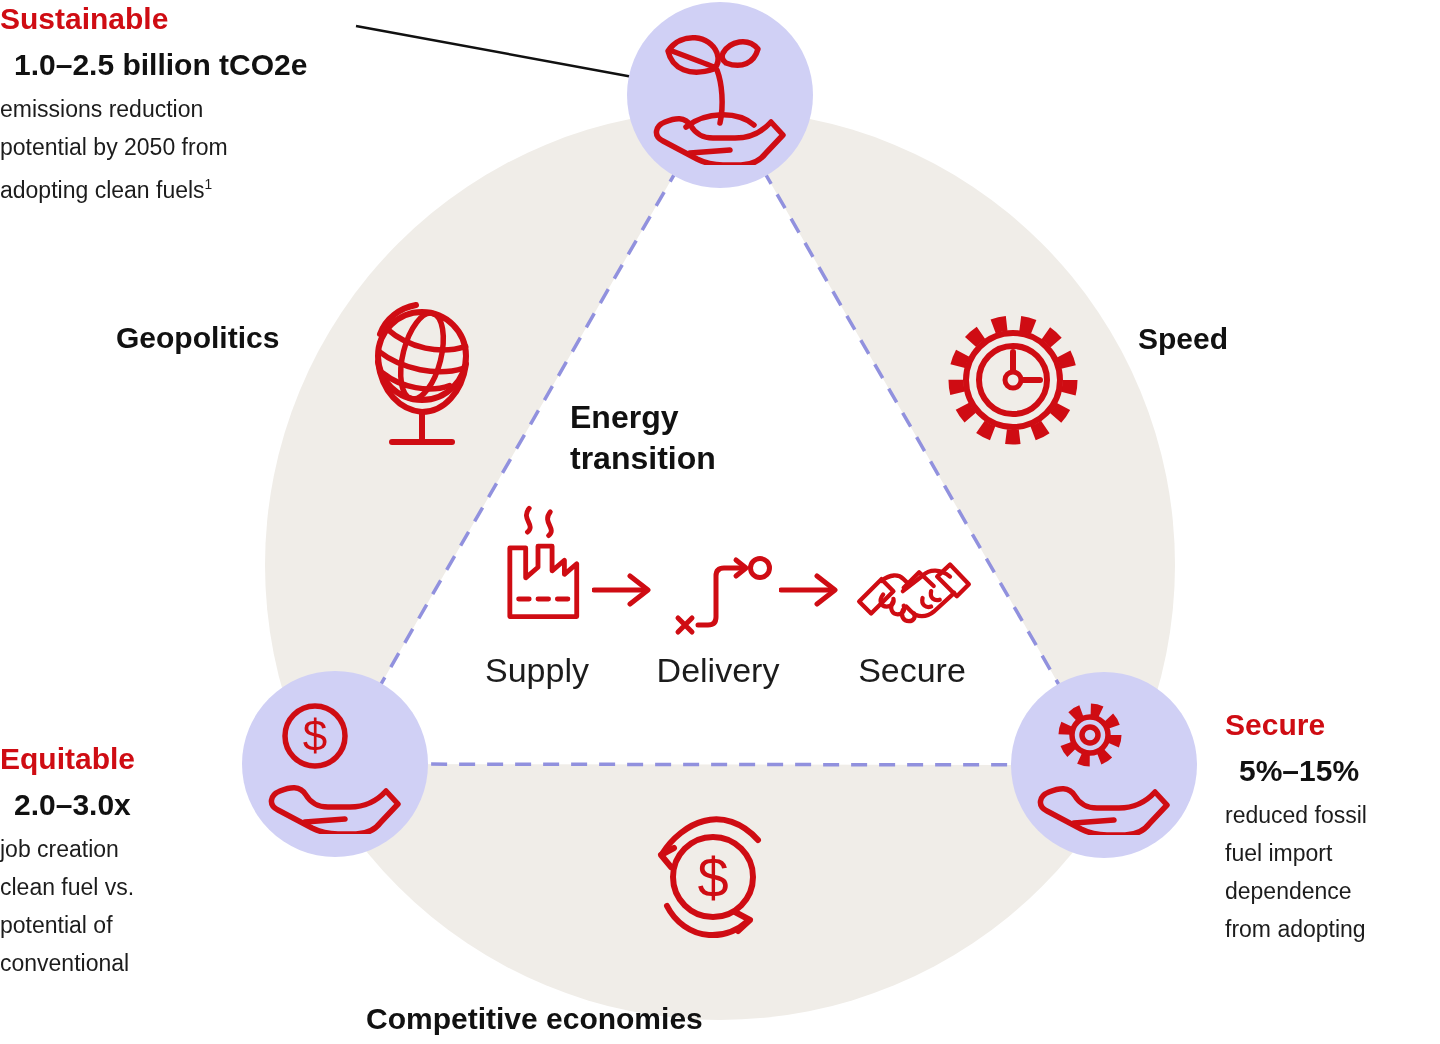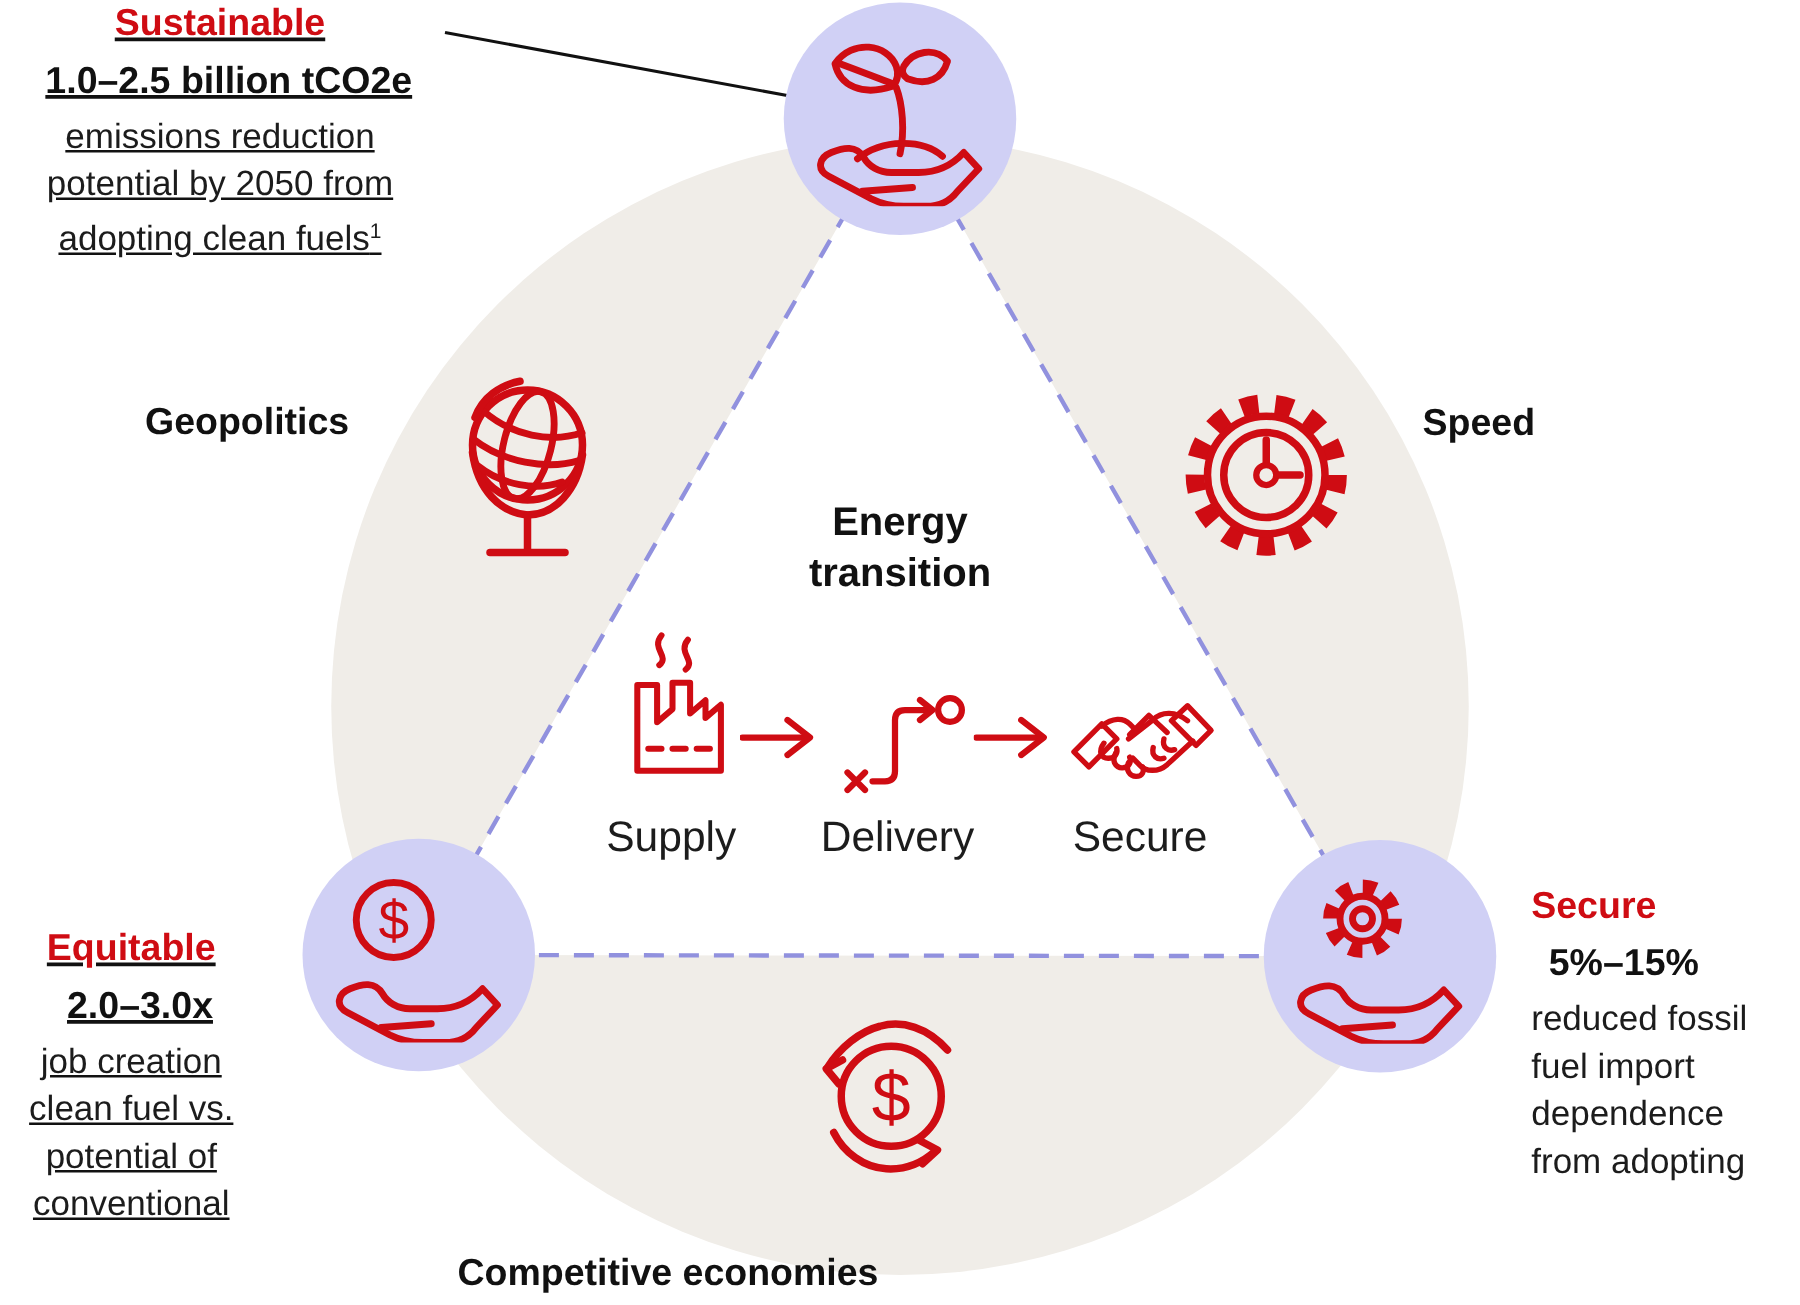--- a/index.html
+++ b/index.html
@@ -13,31 +13,31 @@
   .tri{fill:#ffffff;stroke:var(--dash,#9191de);stroke-width:3.5;stroke-dasharray:16 12;}
   .connector{stroke:#111;stroke-width:2.5;}
   .node{width:186px;height:186px;border-radius:50%;background:var(--lavender,#d0d0f5);
         display:flex;align-items:center;justify-content:center;}
   .node-top{left:627px;top:2px;}
   .node-bl{left:242px;top:671px;}
   .node-br{left:1011px;top:672px;}
   .h-label{font-weight:700;font-size:30px;white-space:nowrap;color:var(--ink,#111);}
   .red-t{color:var(--red,#cf0c13);}
   .stat{font-weight:700;font-size:30px;margin-top:12px;color:var(--ink,#111);padding-left:14px;}
-  .desc{font-size:28px;line-height:38px;margin-top:8px;color:#1c1c1c;}
+  .desc{font-size:23px;line-height:38px;margin-top:8px;color:#1c1c1c;}
   .desc div{white-space:nowrap;}
-  .right-align{text-align:center;text-decoration:underline;}
+  .right-align{text-align:left;}
   sup{font-size:60%;}
   .sus-block{left:0;top:2px;width:352px;}
   .eq-block{left:0;top:742px;width:210px;}
   .sec-block{left:1225px;top:708px;width:215px;}
   .geo-label{left:116px;top:321px;}
   .speed-label{left:1138px;top:322px;}
   .comp-label{left:366px;top:1002px;width:700px;text-align:left;}
-  .center-title{left:570px;top:397px;width:300px;text-align:center;
+  .center-title{left:570px;top:397px;width:300px;text-align:left;
                 font-weight:700;font-size:32px;line-height:41px;color:var(--ink,#111);}
   .step-label{top:651px;font-size:34px;text-align:center;color:#1c1c1c;white-space:nowrap;}
   .step-supply{left:467px;width:140px;}
   .step-delivery{left:638px;width:160px;}
   .step-demand{left:832px;width:160px;}
   
   .icon *{fill:none;stroke:var(--red,#cf0c13);stroke-width:5.5;stroke-linecap:round;stroke-linejoin:round;}
   .icon .t5{stroke-width:5;}
   .icon .t6{stroke-width:6;}
   .icon .t13{stroke-width:13;}

